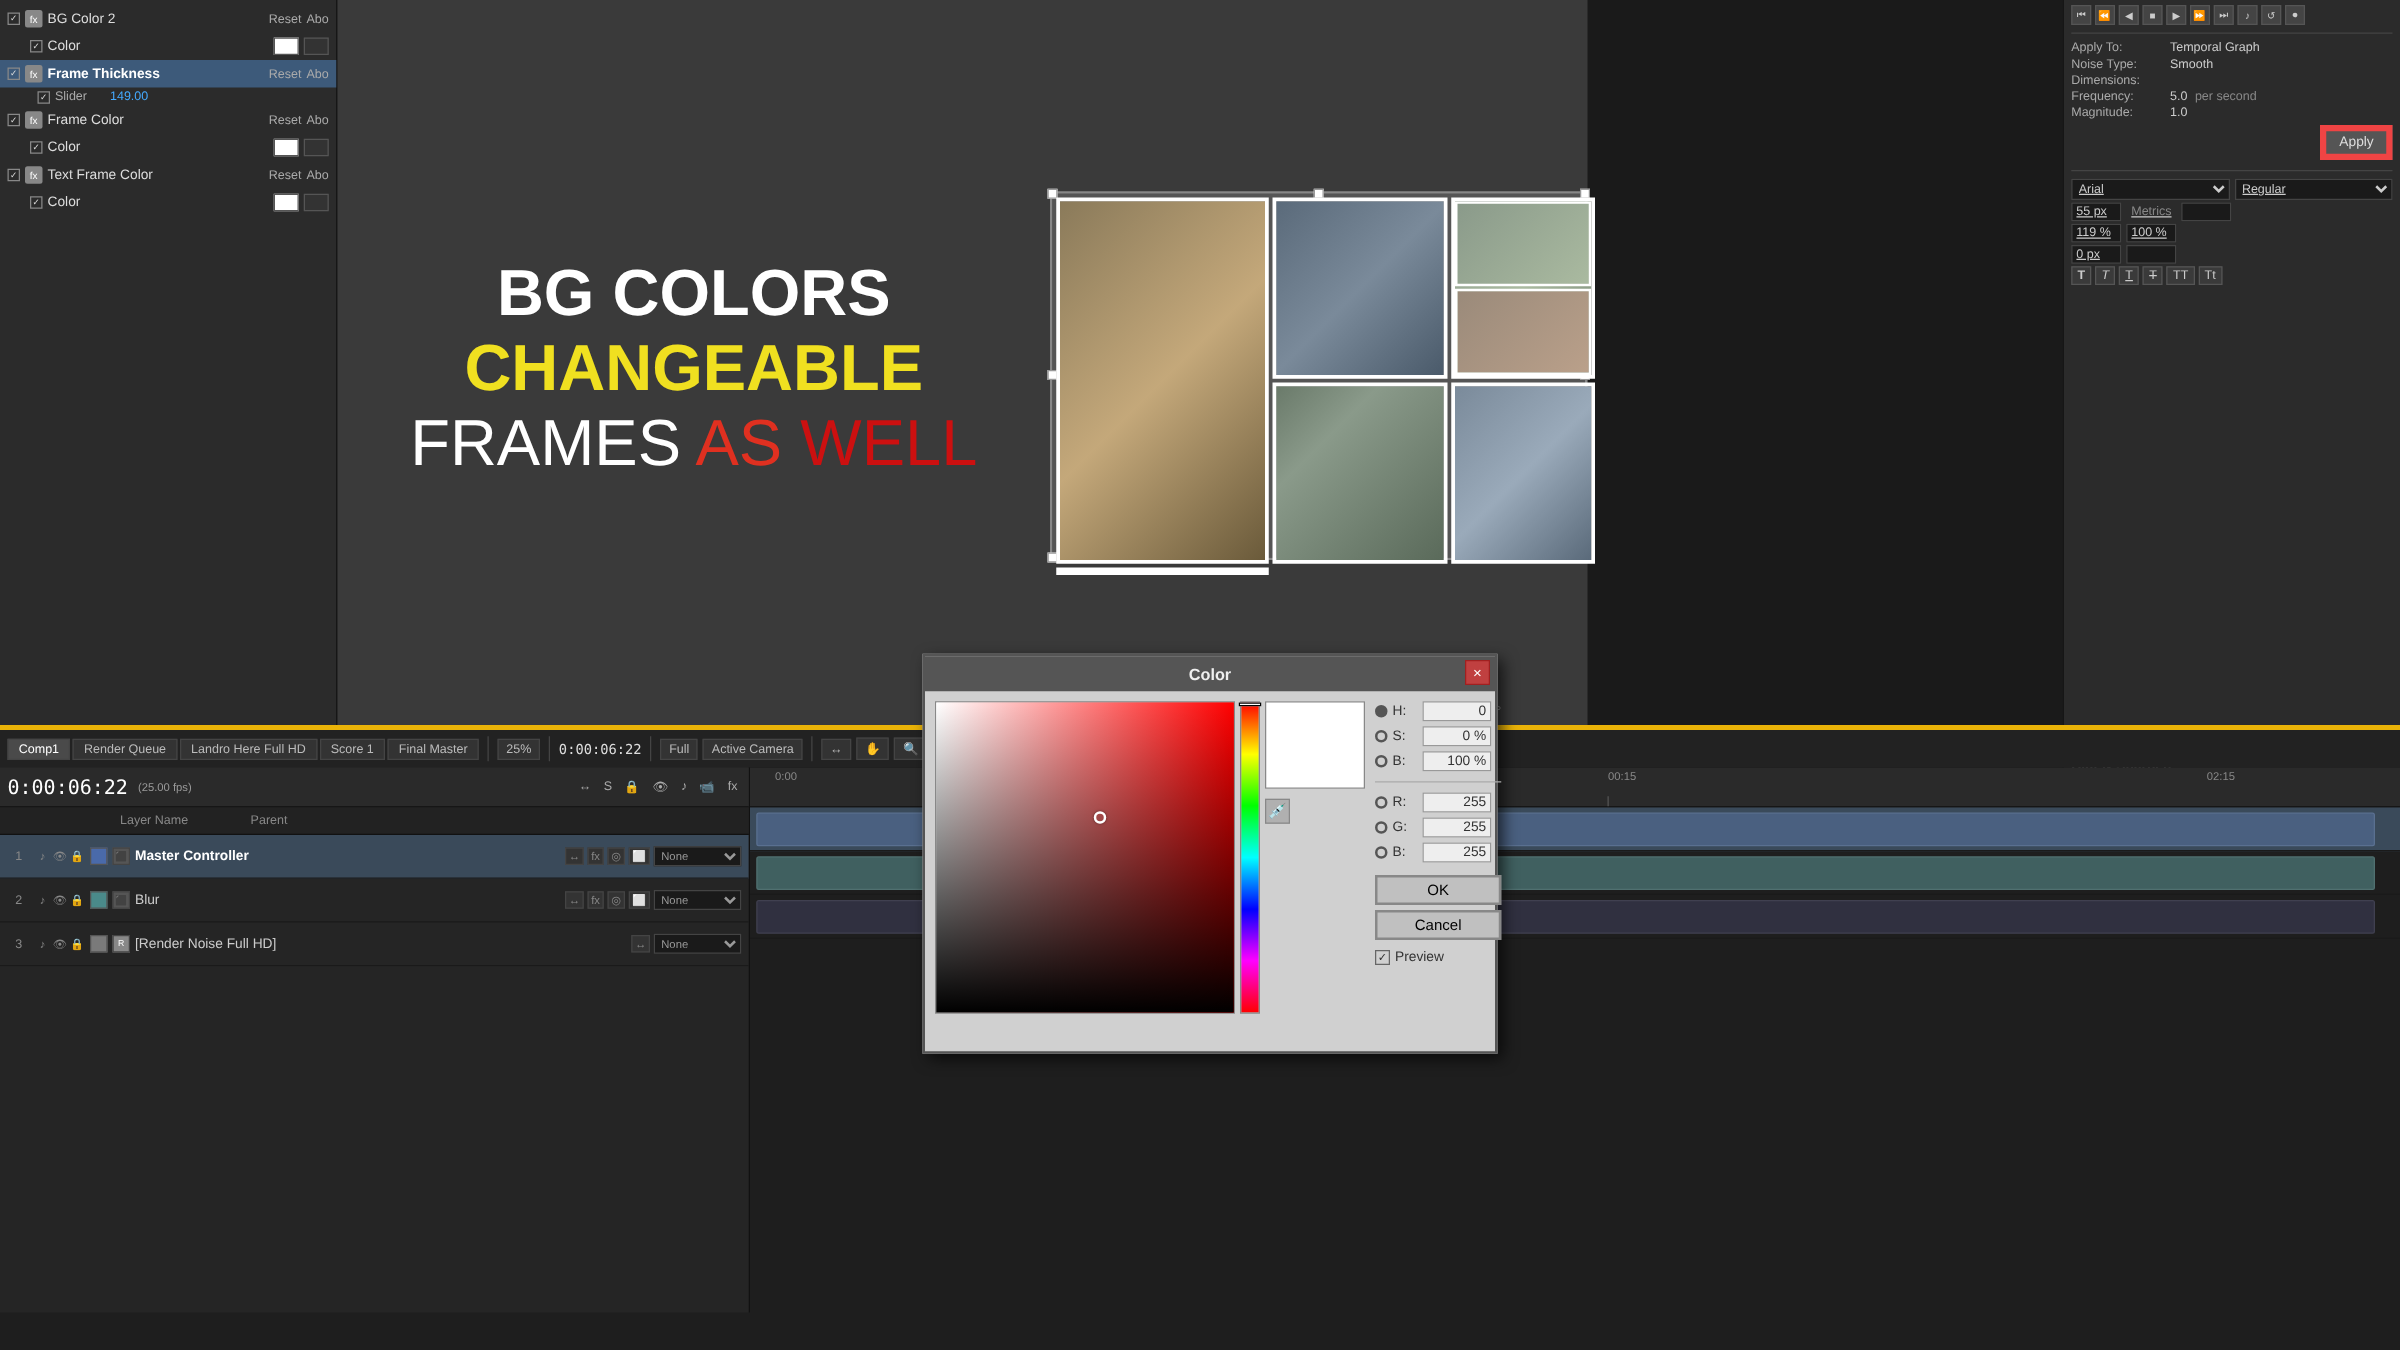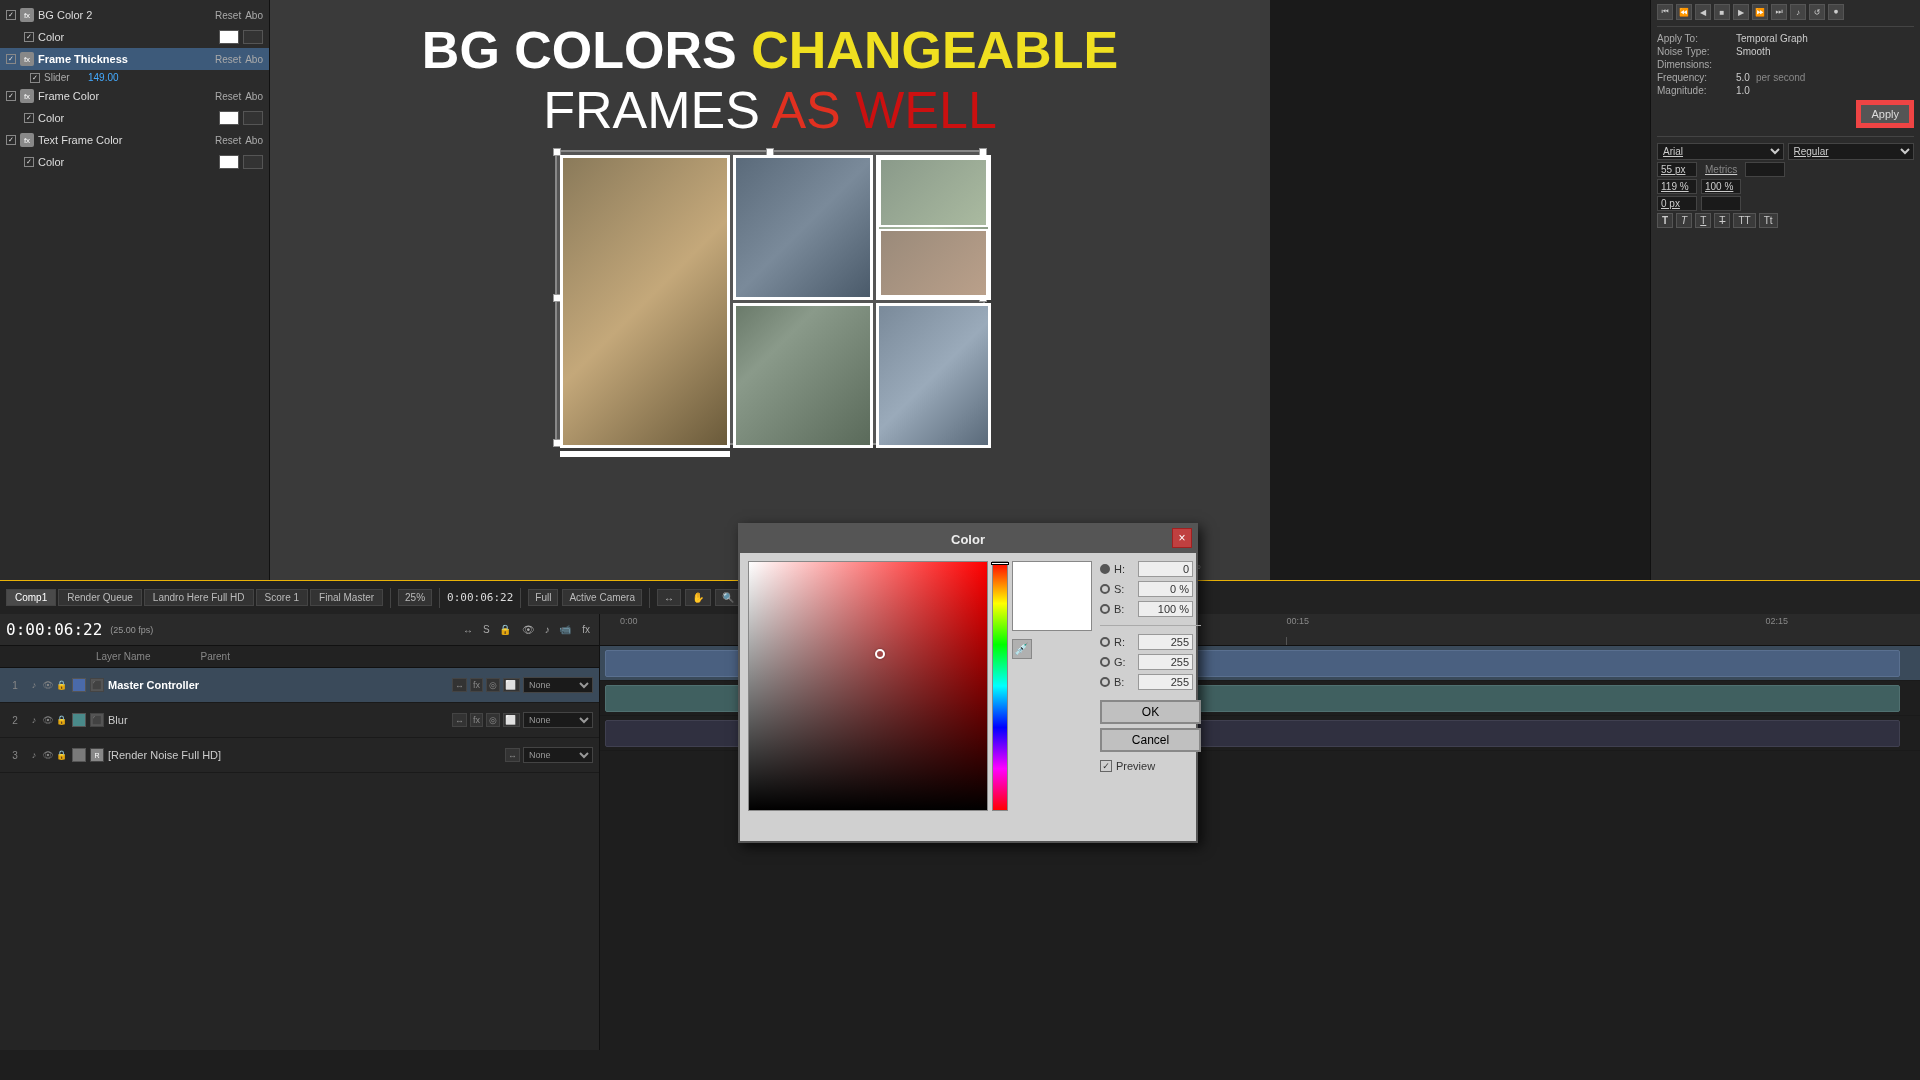--- a/index.html
+++ b/index.html
@@ -108,21 +108,20 @@
 
     
     .main-canvas {
       position: absolute;
       left: 270px;
       top: 0;
       width: 1000px;
       height: 580px;
       background: #3a3a3a;
       display: flex;
-      flex-direction: column;
       align-items: center;
       justify-content: flex-start;
       padding-top: 20px;
     }
 
     .canvas-title {
       text-align: center;
       margin-bottom: 10px;
     }
     .title-line1 {
@@ -287,21 +286,21 @@
     }
 
     
     .bottom-toolbar {
       position: absolute;
       left: 0;
       top: 580px;
       width: 1920px;
       height: 34px;
       background: #222;
-      border-top: 1px solid #eab308;
+      border-top: 4px solid #eab308;
       display: flex;
       align-items: center;
       gap: 4px;
       padding: 0 6px;
     }
     .toolbar-btn {
       background: #333;
       border: 1px solid #444;
       color: #bbb;
       font-size: 10px;

